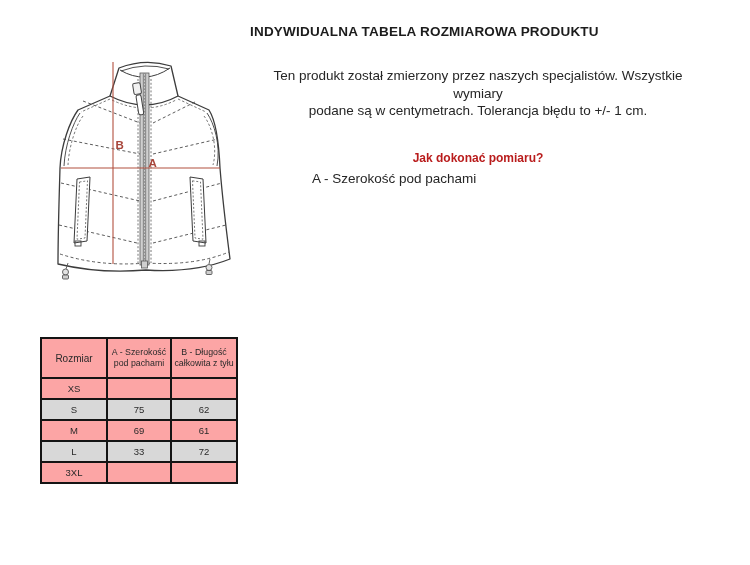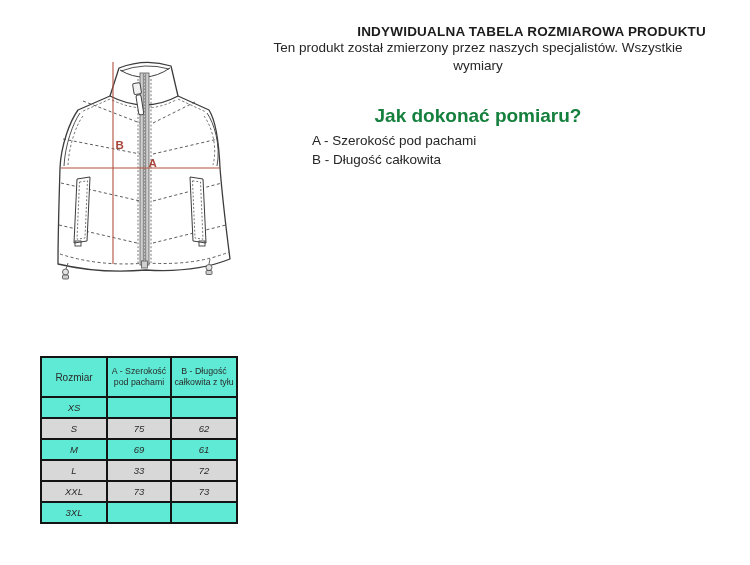--- a/index.html
+++ b/index.html
@@ -3,35 +3,34 @@
 <meta charset="utf-8">
 <style>
   html,body{margin:0;padding:0;}
   body{
     width:750px;height:565px;background:#ffffff;overflow:hidden;position:relative;
     font-family:"Liberation Sans", sans-serif;color:#222;
     -webkit-font-smoothing:antialiased;
   }
   .vest-figure{position:absolute;left:45px;top:53px;width:200px;height:240px;}
   .right-col{position:absolute;left:250px;top:24px;width:456px;}
-  .doc-title{font-size:13.5px;font-weight:bold;text-align:right;color:#1c1c1c;letter-spacing:.2px;}
-  .intro{font-size:13.5px;line-height:17.5px;text-align:center;color:#262626;}
-  .howto-heading{margin-top:31px;font-size:19px;font-weight:bold;text-align:center;color:#15803d;}
+  .doc-title{font-size:13.5px;font-weight:bold;text-align:left;color:#1c1c1c;letter-spacing:.2px;}
+  .intro{margin-top:28px;font-size:13.5px;line-height:17.5px;text-align:center;color:#262626;}
+  .howto-heading{margin-top:31px;font-size:12px;font-weight:bold;text-align:center;color:#b91c1c;}
   .measure-list{margin-top:4px;margin-left:62px;font-size:13.5px;line-height:19px;text-align:left;color:#262626;}
   table.size-table{
     position:absolute;left:40px;top:337px;border-collapse:collapse;table-layout:fixed;
-    background:#5eead4;
-    margin-top:19px;
+    background:#fca5a5;
   }
   table.size-table td,table.size-table th{
     border:2px solid #141414;text-align:center;vertical-align:middle;
     font-weight:normal;color:#2a2a2a;padding:0;
   }
   table.size-table th{height:38px;}
-  table.size-table td{height:19px;font-size:9.5px;font-style:italic;}
+  table.size-table td{height:19px;font-size:9.5px;}
   .col-size{width:66px;}
   .col-a{width:64px;}
   .col-b{width:66px;}
   th.h-size{font-size:10px;}
   th.h-a,th.h-b{font-size:8.8px;line-height:11px;}
   tbody tr.shaded td{background:#d8d8d8;}
   .svgline{fill:none;}
 </style>
 </head>
 <body>
@@ -107,25 +106,25 @@
   <line x1="68" y1="9" x2="68" y2="211" stroke="#b2503f" stroke-width="1.1"></line>
   <line x1="16" y1="115" x2="175" y2="115" stroke="#b2503f" stroke-width="1.1"></line>
   <text x="70.5" y="95.5" font-size="11.5" font-weight="bold" fill="#a8453a" font-family="Liberation Sans, sans-serif">B</text>
   <text x="103.5" y="113.5" font-size="11.5" font-weight="bold" fill="#a8453a" font-family="Liberation Sans, sans-serif">A</text>
 </svg>
 
 <div class="right-col">
   <div class="doc-title">INDYWIDUALNA TABELA ROZMIAROWA PRODUKTU</div>
   <div class="intro">
     <div>Ten produkt został zmierzony przez naszych specjalistów. Wszystkie wymiary</div>
+    <div>podane są w centymetrach. Tolerancja błędu to +/- 1 cm.</div>
   </div>
   <div class="howto-heading">Jak dokonać pomiaru?</div>
   <div class="measure-list">
     <div>A - Szerokość pod pachami</div>
-    <div>B - Długość całkowita</div>
   </div>
 </div>
 
 <table class="size-table">
   <colgroup>
       <col class="col-size">
       <col class="col-a">
       <col class="col-b">
     </colgroup>
   <thead>
@@ -149,24 +148,19 @@
     <tr>
       <td>M</td>
       <td>69</td>
       <td>61</td>
     </tr>
     <tr class="shaded">
       <td>L</td>
       <td>33</td>
       <td>72</td>
     </tr>
-    <tr class="shaded">
-      <td>XXL</td>
-      <td>73</td>
-      <td>73</td>
-    </tr>
     <tr>
       <td>3XL</td>
       <td></td>
       <td></td>
     </tr>
   </tbody>
 </table>
 
 </body></html>

